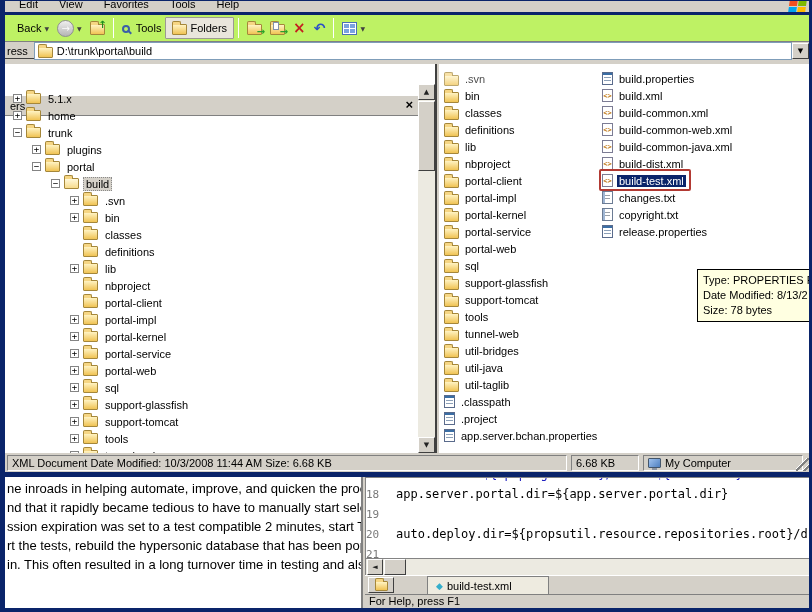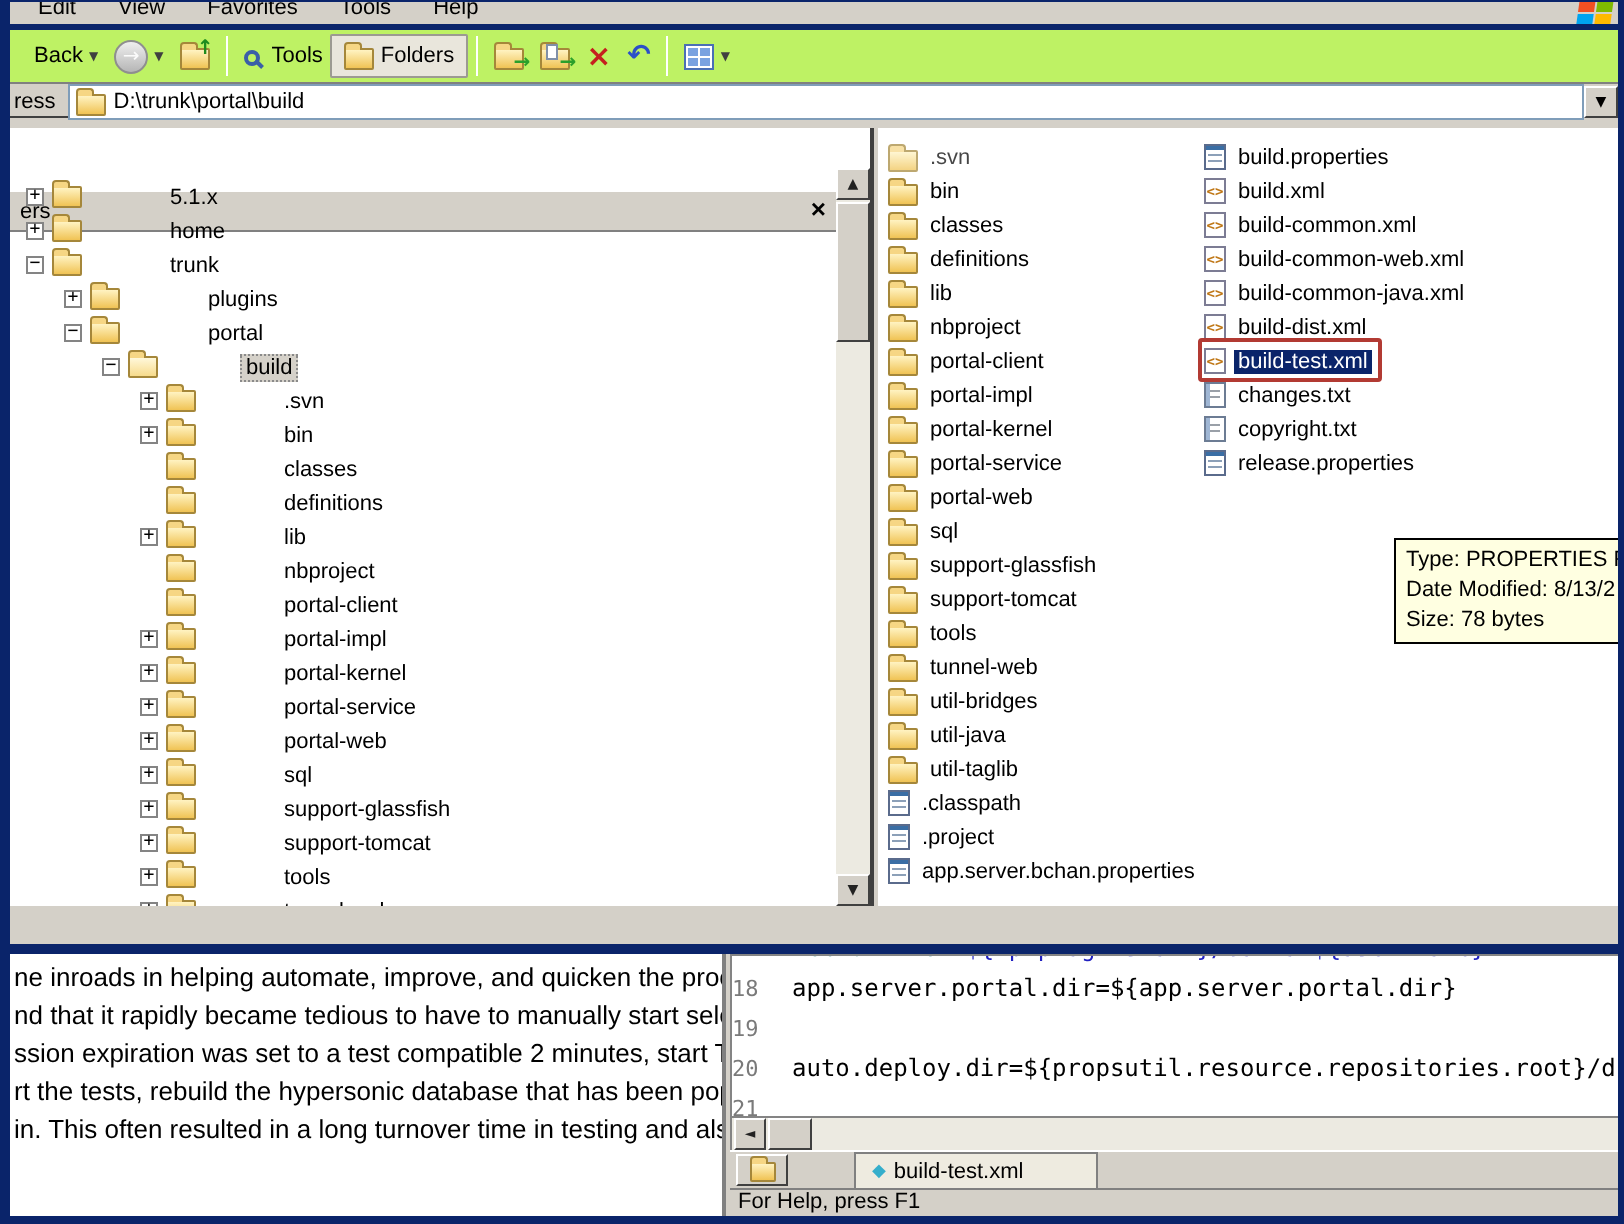--- a/index.html
+++ b/index.html
@@ -49,21 +49,21 @@
   
   #main { position:absolute; left:0; top:63px; width:100%; height:389px; }
   #folders-panel { position:absolute; left:0; top:0; width:432px; height:100%; background:#fff; border-right:2px solid #404040; }
   #folders-header { height:20px; background:#D4D0C8; border-bottom:1px solid #808080; display:flex; align-items:center; font-size:11px; padding-left:5px; position:relative;margin-top:32px; }
   #folders-close { position:absolute; right:22px; top:2px; font-size:13px; font-weight:bold; line-height:14px; color:#000; }
   #tree { position:absolute; left:0; top:20px; right:17px; bottom:0; overflow:hidden; padding-top:6px; }
   .tree-row { display:flex; align-items:center; height:17px; gap:4px; font-size:11px; white-space:nowrap; }
   .expander { width:9px; height:9px; border:1px solid #848484; background:#fff; font-size:9px; line-height:7px; text-align:center; flex:none; font-family:"DejaVu Sans Mono",monospace; color:#000; }
   .exp-spacer { width:9px; height:9px; flex:none; }
   .tree-row .ifolder { margin-top:0; }
-  .tree-label { padding:1px 3px; color:#000;margin-left:37px; }
+  .tree-label { padding:1px 3px; color:#000; }
   .tree-label.selected { background:#D5D1C9; border:1px dotted #8a8a8a; padding:0 2px; }
 
   .vscroll { position:absolute; right:0; top:20px; bottom:0; width:17px; background:#ECEAE1; }
   .sbtn { position:absolute; left:0; width:17px; height:16px; background:#D4D0C8; border:1px solid; border-color:#fff #404040 #404040 #fff; font-size:7px; text-align:center; line-height:14px; color:#222; font-family:"DejaVu Sans",sans-serif; }
   .sthumb { position:absolute; left:0; width:17px; background:#D4D0C8; border:1px solid; border-color:#fff #404040 #404040 #fff; }
 
   #filelist { position:absolute; left:434px; top:0; right:0; bottom:0; background:#fff; overflow:hidden; }
   .fcol { position:absolute; top:6px; }
   #fcol1 { left:5px; }
   #fcol2 { left:163px; }
@@ -458,20 +458,33 @@
           </div>
         </div>
       <div id="tooltip">
           <div class="tt-line">Type: PROPERTIES Fi</div>
           <div class="tt-line">Date Modified: 8/13/2</div>
           <div class="tt-line">Size: 78 bytes</div>
         </div>
     </div>
   </div>
 
+  <div id="statusbar">
+    <div class="sseg" id="seg-info">
+        <span>XML Document Date Modified: 10/3/2008 11:44 AM Size: 6.68 KB</span>
+      </div>
+    <div class="sseg" id="seg-size">
+        <span>6.68 KB</span>
+      </div>
+    <div class="sseg" id="seg-loc">
+      <span class="icomp"></span>
+      <span>My Computer</span>
+    </div>
+    <div id="grip"></div>
+  </div>
   <div class="navy-sep" style="top:471px;height:5px"></div>
 
   <div id="bottom">
     <div id="docpanel">
         <div class="doc-line">ne inroads in helping automate, improve, and quicken the process</div>
         <div class="doc-line">nd that it rapidly became tedious to have to manually start seleniu</div>
         <div class="doc-line">ssion expiration was set to a test compatible 2 minutes, start Tomc</div>
         <div class="doc-line">rt the tests, rebuild the hypersonic database that has been populat</div>
         <div class="doc-line">in. This often resulted in a long turnover time in testing and also r</div>
         <div class="doc-line">&nbsp;</div>

